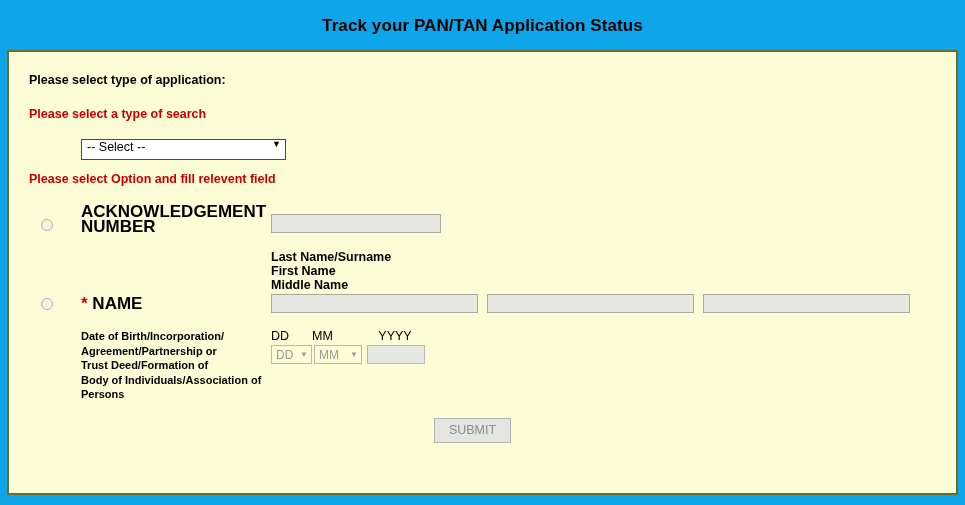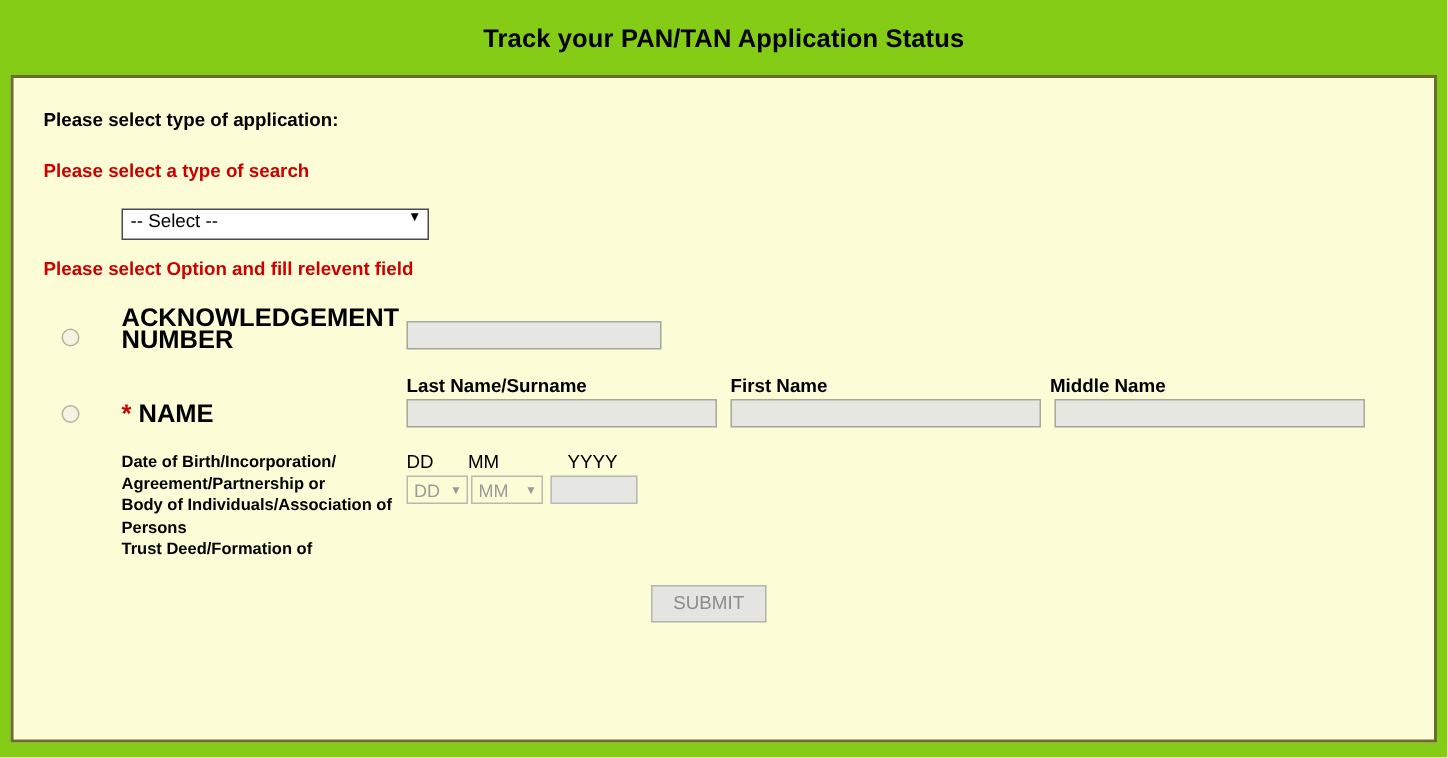--- a/index.html
+++ b/index.html
@@ -13,21 +13,21 @@
     font-family: "Liberation Sans", sans-serif;
     font-size: 13px;
     color: #000;
     overflow: hidden;
   }
 
   .page {
     width: 965px;
     height: 505px;
     box-sizing: border-box;
-    background: #84cc16;
+    background: #0ea5e9;
     position: relative;
   }
 
   
   .page-title {
     text-align: center;
     font-size: 17px;
     font-weight: bold;
     color: #000;
     letter-spacing: 0.1px;
@@ -157,20 +157,21 @@
   }
 
   
   .name-block {
     margin-top: 14px;
   }
   .name-headers {
     display: flex;
     padding-left: 242px;
     margin-bottom: 2px;
+    flex-direction: column;
   }
   .name-head {
     font-weight: bold;
     font-size: 12.5px;
     color: #000;
   }
   .nh-1 { width: 216px; }
   .nh-2 { width: 213px; }
   .nh-3 { width: 213px; }
 
@@ -337,22 +338,22 @@
               <div class="input-name"></div>
               <div class="input-name"></div>
             </div>
           </div>
         </div>
 
         <div class="row-dob">
           <div class="dob-label">
             <div>Date of Birth/Incorporation/</div>
             <div>Agreement/Partnership or</div>
+            <div>Trust Deed/Formation of</div>
             <div>Body of Individuals/Association of Persons</div>
-            <div>Trust Deed/Formation of</div>
           </div>
           <div class="dob-fields">
             <div class="dob-heads">
               <div class="dh-dd">DD</div>
               <div class="dh-mm">MM</div>
               <div class="dh-yy">YYYY</div>
             </div>
             <div class="dob-inputs">
               <div class="select-dob select-dd">
                 <span>DD</span>

